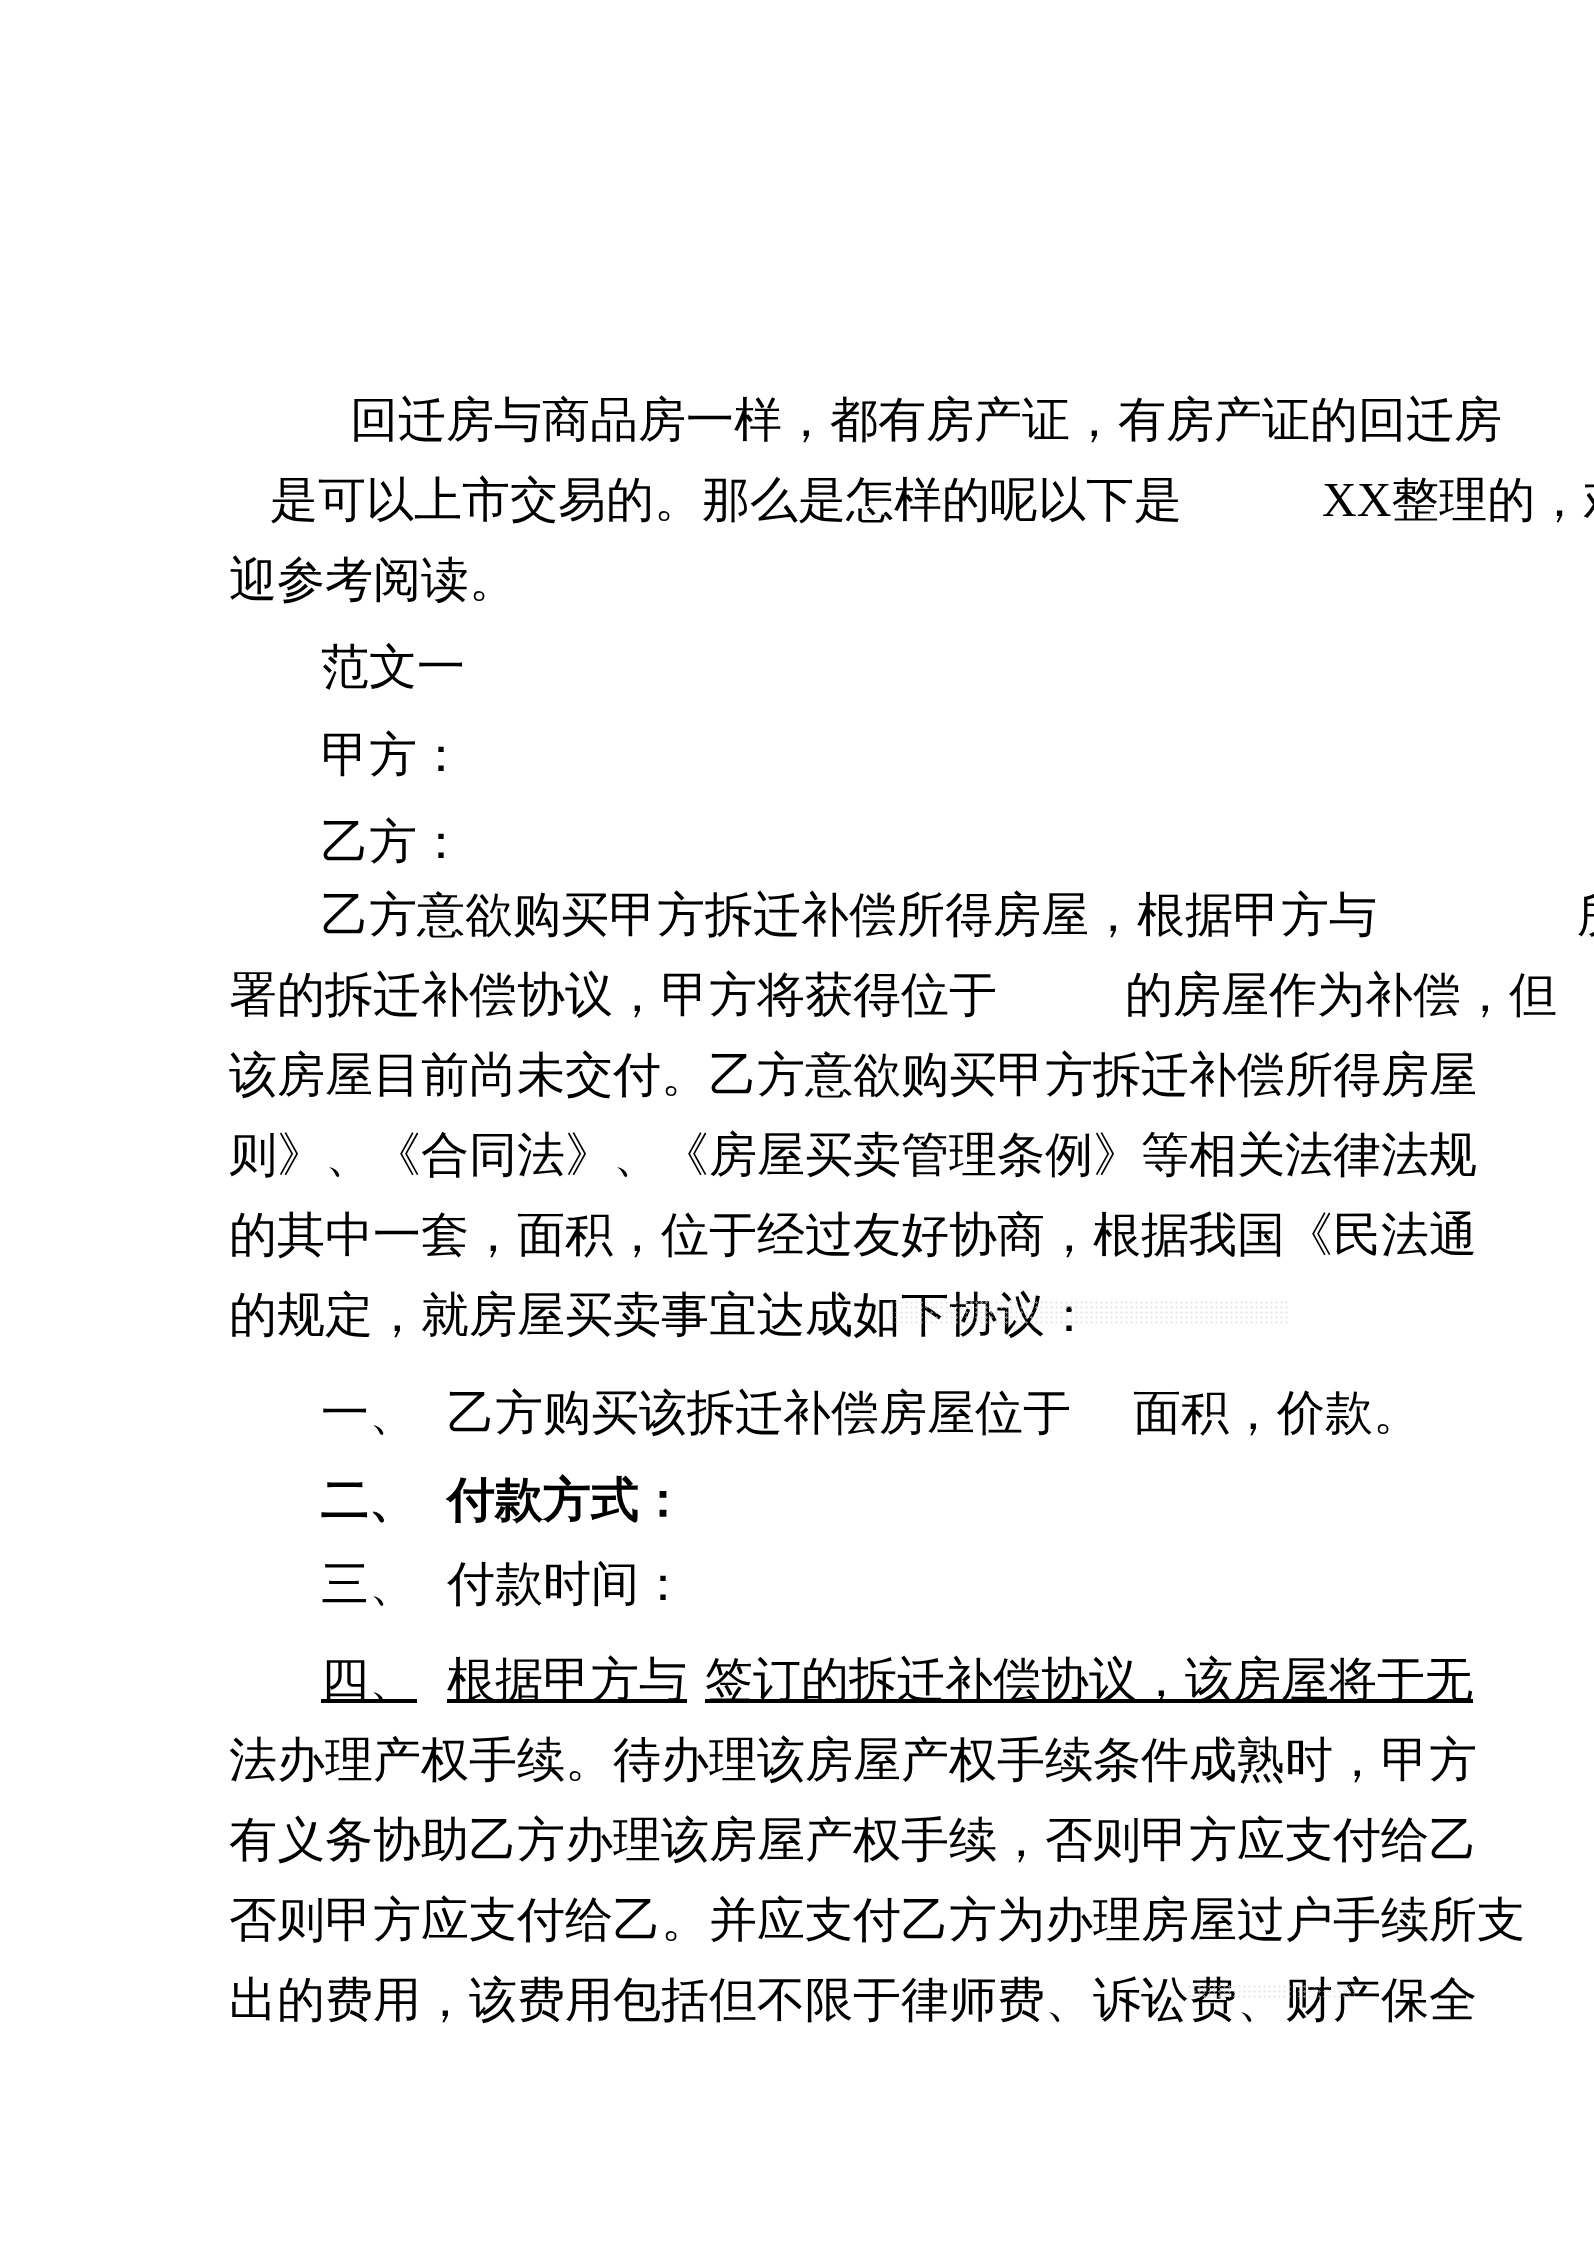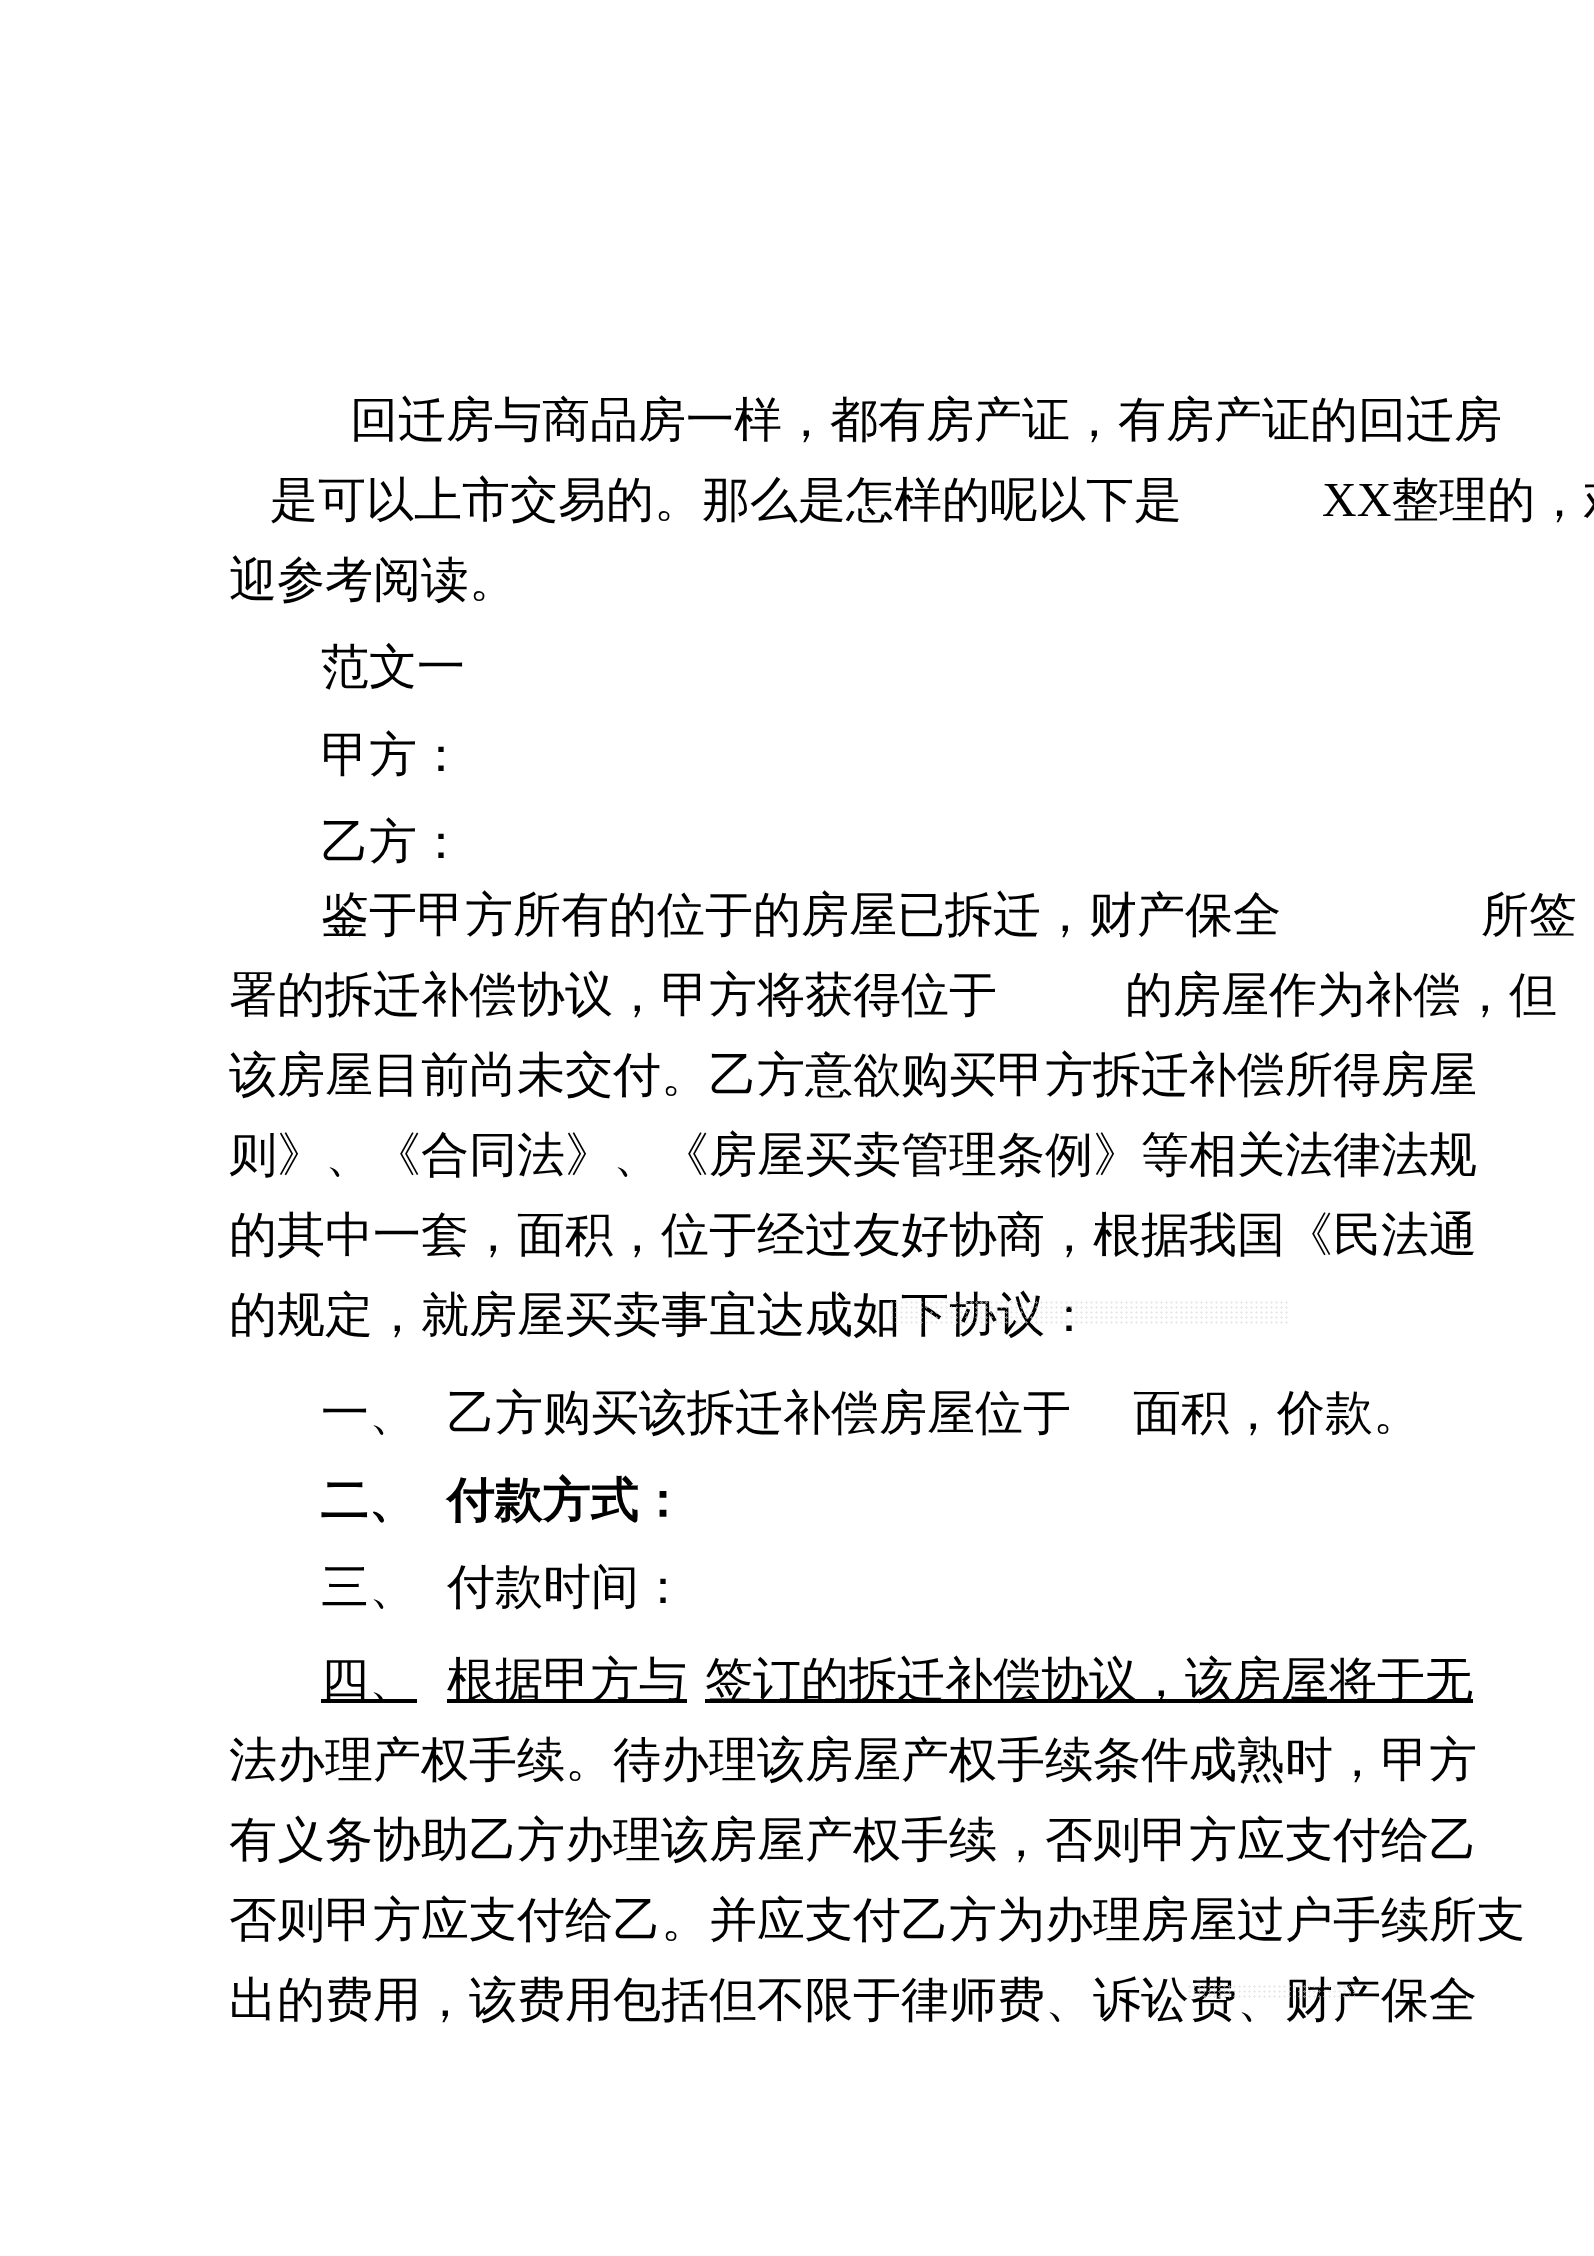--- a/index.html
+++ b/index.html
@@ -61,29 +61,29 @@
 <div class="page">
 
 
   <div class="doc-body" id="doc-body">
       <div class="line" style="padding-left: 121px;"><span>回迁房与商品房一样，都有房产证，有房产证的回迁房</span></div>
       <div class="line" style="padding-left: 41px;"><span>是可以上市交易的。那么是怎样的呢以下是</span><span class="gap" style="width: 140px;"></span><span>XX整理的，欢</span></div>
       <div class="line"><span>迎参考阅读。</span></div>
       <div class="line" style="padding-left: 92px; margin-top: 7px;"><span>范文一</span></div>
       <div class="line" style="padding-left: 92px; margin-top: 8px;"><span>甲方：</span></div>
       <div class="line" style="padding-left: 92px; margin-top: 7px;"><span>乙方：</span></div>
-      <div class="line" style="padding-left: 92px; margin-top: -7px;"><span>鉴于甲方所有的位于的房屋已拆迁，财产保全</span><span class="gap" style="width: 200px;"></span><span>所签</span></div>
+      <div class="line" style="padding-left: 92px; margin-top: -7px;"><span>乙方意欲购买甲方拆迁补偿所得房屋，根据甲方与</span><span class="gap" style="width: 200px;"></span><span>所签</span></div>
       <div class="line"><span>署的拆迁补偿协议，甲方将获得位于</span><span class="gap" style="width: 128px;"></span><span>的房屋作为补偿，但</span></div>
       <div class="line"><span>该房屋目前尚未交付。乙方意欲购买甲方拆迁补偿所得房屋</span></div>
       <div class="line"><span>则》、《合同法》、《房屋买卖管理条例》等相关法律法规</span></div>
       <div class="line"><span>的其中一套，面积，位于经过友好协商，根据我国《民法通</span></div>
       <div class="line"><span>的规定，就房屋买卖事宜达成如下协议：</span></div>
       <div class="line" style="padding-left: 92px; margin-top: 18px;"><span>一、</span><span class="gap" style="width: 30px;"></span><span>乙方购买该拆迁补偿房屋位于</span><span class="gap" style="width: 62px;"></span><span>面积，价款。</span></div>
       <div class="line" style="padding-left: 92px; margin-top: 7px; font-weight: bold;"><span>二、</span><span class="gap" style="width: 30px;"></span><span>付款方式：</span></div>
-      <div class="line" style="padding-left: 92px; margin-top: 7px;"><span>三、</span><span class="gap" style="width: 30px;"></span><span>付款时间：</span></div>
+      <div class="line" style="padding-left: 92px; margin-top: 7px; font-family: Liberation Mono, monospace;"><span>三、</span><span class="gap" style="width: 30px;"></span><span>付款时间：</span></div>
       <div class="line" style="padding-left: 92px; margin-top: 13px; text-decoration: underline;"><span>四、</span><span class="gap" style="width: 30px;"></span><span>根据甲方与</span><span class="gap" style="width: 18px;"></span><span>签订的拆迁补偿协议，该房屋将于无</span></div>
       <div class="line"><span>法办理产权手续。待办理该房屋产权手续条件成熟时，甲方</span></div>
       <div class="line"><span>有义务协助乙方办理该房屋产权手续，否则甲方应支付给乙</span></div>
       <div class="line"><span>否则甲方应支付给乙。并应支付乙方为办理房屋过户手续所支</span></div>
       <div class="line"><span>出的费用，该费用包括但不限于律师费、诉讼费、财产保全</span></div>
     </div>
 
   <div class="watermark" style="left: 889px; top: 1300px; width: 400px; height: 24px;"></div>
   <div class="watermark" style="left: 1187px; top: 1984px; width: 172px; height: 16px;"></div>
 

